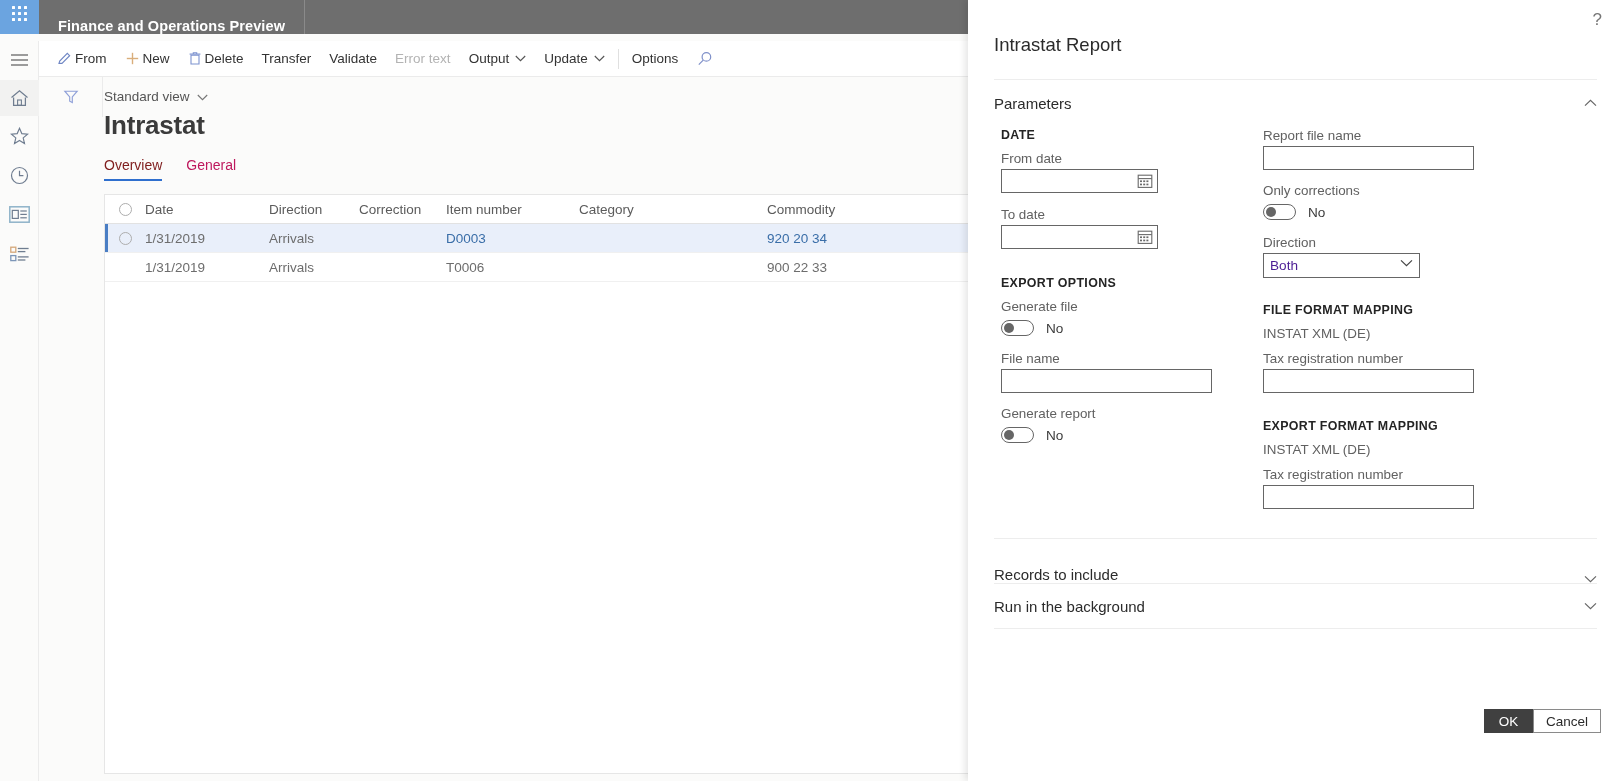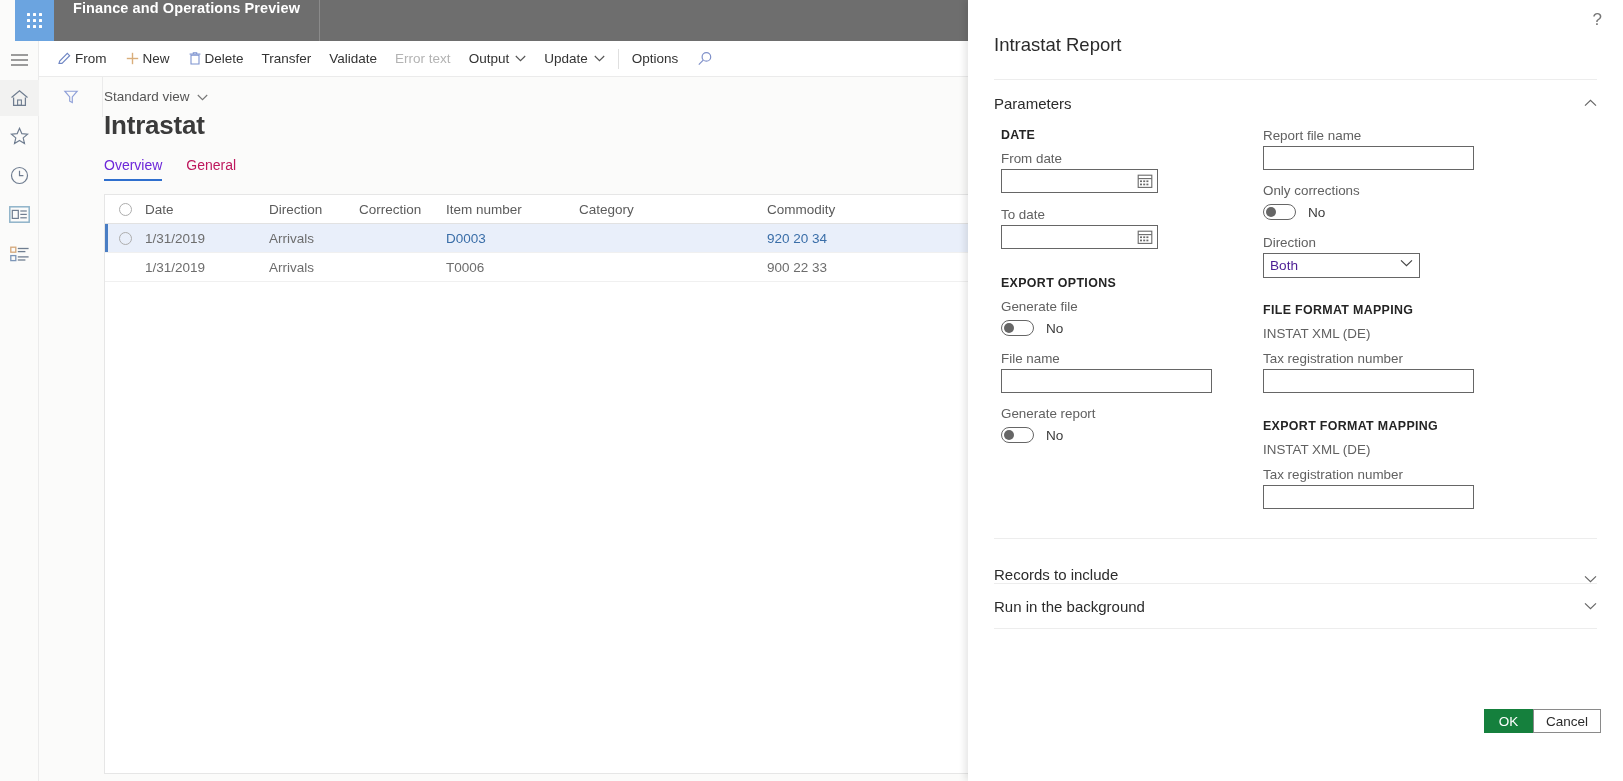--- a/index.html
+++ b/index.html
@@ -11,21 +11,21 @@
     font-family: "Liberation Sans", sans-serif;
     -webkit-font-smoothing: antialiased;
   }
 
   #app { position: relative; width: 1623px; height: 781px; background:#fff; }
 
   
   #left-app { position:absolute; left:0; top:0; width:968px; height:781px; background:#fbfbfa; overflow:hidden; }
 
   
-  .topbar { position:absolute; left:15px; top:0; height:41px; width:968px; background:#6e6e6e; display:flex; align-items:flex-start; }
+  .topbar { position:absolute; left:0; top:0; height:34px; width:968px; background:#6e6e6e; display:flex; align-items:flex-end; }
   .waffle { width:39px; height:41px; background:#6ba4e0; display:flex; align-items:center; justify-content:center; flex:0 0 39px; }
   .waffle .dots { display:grid; grid-template-columns:repeat(3,3px); grid-template-rows:repeat(3,3px); gap:3px; }
   .waffle .dots i { width:3px; height:3px; background:#fff; display:block; border-radius:0.5px; }
   .app-title { color:#ffffff; font-size:14.5px; font-weight:bold; padding-left:19px; letter-spacing:0.1px; white-space:nowrap; }
   .topbar-div { width:1px; height:41px; background:#8a8a8a; margin-left:19px; }
 
   
   .rail { position:absolute; left:0; top:41px; width:39px; height:740px; background:#fbfbfa; border-right:1px solid #ebebeb; }
   .rail-btn { width:39px; height:36px; display:flex; align-items:center; justify-content:center; }
   .rail-btn.home { background:#f2f2f1; }
@@ -44,21 +44,21 @@
   .content { position:absolute; left:39px; top:77px; width:929px; height:704px; background:#fbfbfa; }
   .filterstrip { position:absolute; left:0; top:0; width:929px; height:40px; background:#fbfbfa; }
   .filter-cell { position:absolute; left:0; top:0; width:64px; height:40px; display:flex; align-items:center; justify-content:center; border-right:1px solid #ebebeb; }
 
   .viewsel { position:absolute; left:65px; top:12px; font-size:13.5px; color:#555; display:flex; align-items:center; }
   .viewsel .chev { margin-left:7px; }
   .pagetitle { position:absolute; left:65px; top:33px; font-size:26px; color:#3b3b3b; font-weight:bold; letter-spacing:-0.2px; }
 
   .tabs { position:absolute; left:65px; top:80px; display:flex; }
   .tab { font-size:14px; color:#be185d; padding:0 0 8px 0; margin-right:24px; position:relative; white-space:nowrap; }
-  .tab.active { color:#6d28d9; }
+  .tab.active { color:#7f1d1d; }
   .tab.active:after { content:""; position:absolute; left:0; right:0; bottom:0; height:2.5px; background:#2f6fce; }
 
   
   .gridwrap { position:absolute; left:65px; top:117px; width:864px; height:580px; background:#ffffff; border:1px solid #e6e6e6; border-right:none; }
   .gridhead { display:flex; height:29px; align-items:center; border-bottom:1px solid #e2e2e2; }
   .gridrow { display:flex; height:29px; align-items:center; border-bottom:1px solid #f0f0f0; position:relative; }
   .gridrow.sel { background:#e9effa; }
   .gridrow.sel:before { content:""; position:absolute; left:0; top:0; bottom:0; width:3px; background:#4a7ec4; }
   .cell { font-size:13.5px; color:#6d6d6d; padding-left:0; flex:0 0 auto; white-space:nowrap; overflow:hidden; }
   .gridhead .cell { color:#5b5b5b; }
@@ -100,21 +100,21 @@
 
   .selwrap { width:157px; height:25px; border:1px solid #666666; background:#fff; display:flex; align-items:center; padding:0 6px; position:relative; }
   .selwrap .val { font-size:13.6px; color:#4c1d95; }
   .selwrap .caret { position:absolute; right:6px; top:5px; color:#444; display:flex; }
   .mb10 { margin-bottom:10px; }
   .mb6  { margin-bottom:6px; }
 
   
   .dlg-footer { position:absolute; right:22px; bottom:48px; display:flex; align-items:center; }
   .btn { height:24px; font-size:13.5px; display:flex; align-items:center; justify-content:center; padding:0 12px; white-space:nowrap; }
-  .btn-ok { background:#15803d; color:#ffffff; min-width:49px; }
+  .btn-ok { background:#404040; color:#ffffff; min-width:49px; }
   .btn-cancel { background:#ffffff; color:#2b2b2b; border:1px solid #8a8a8a; margin-left:0; min-width:60px; }
 </style>
 </head>
 <body>
 
 <div id="app">
 
   <div id="left-app">
 
     <div class="topbar">

